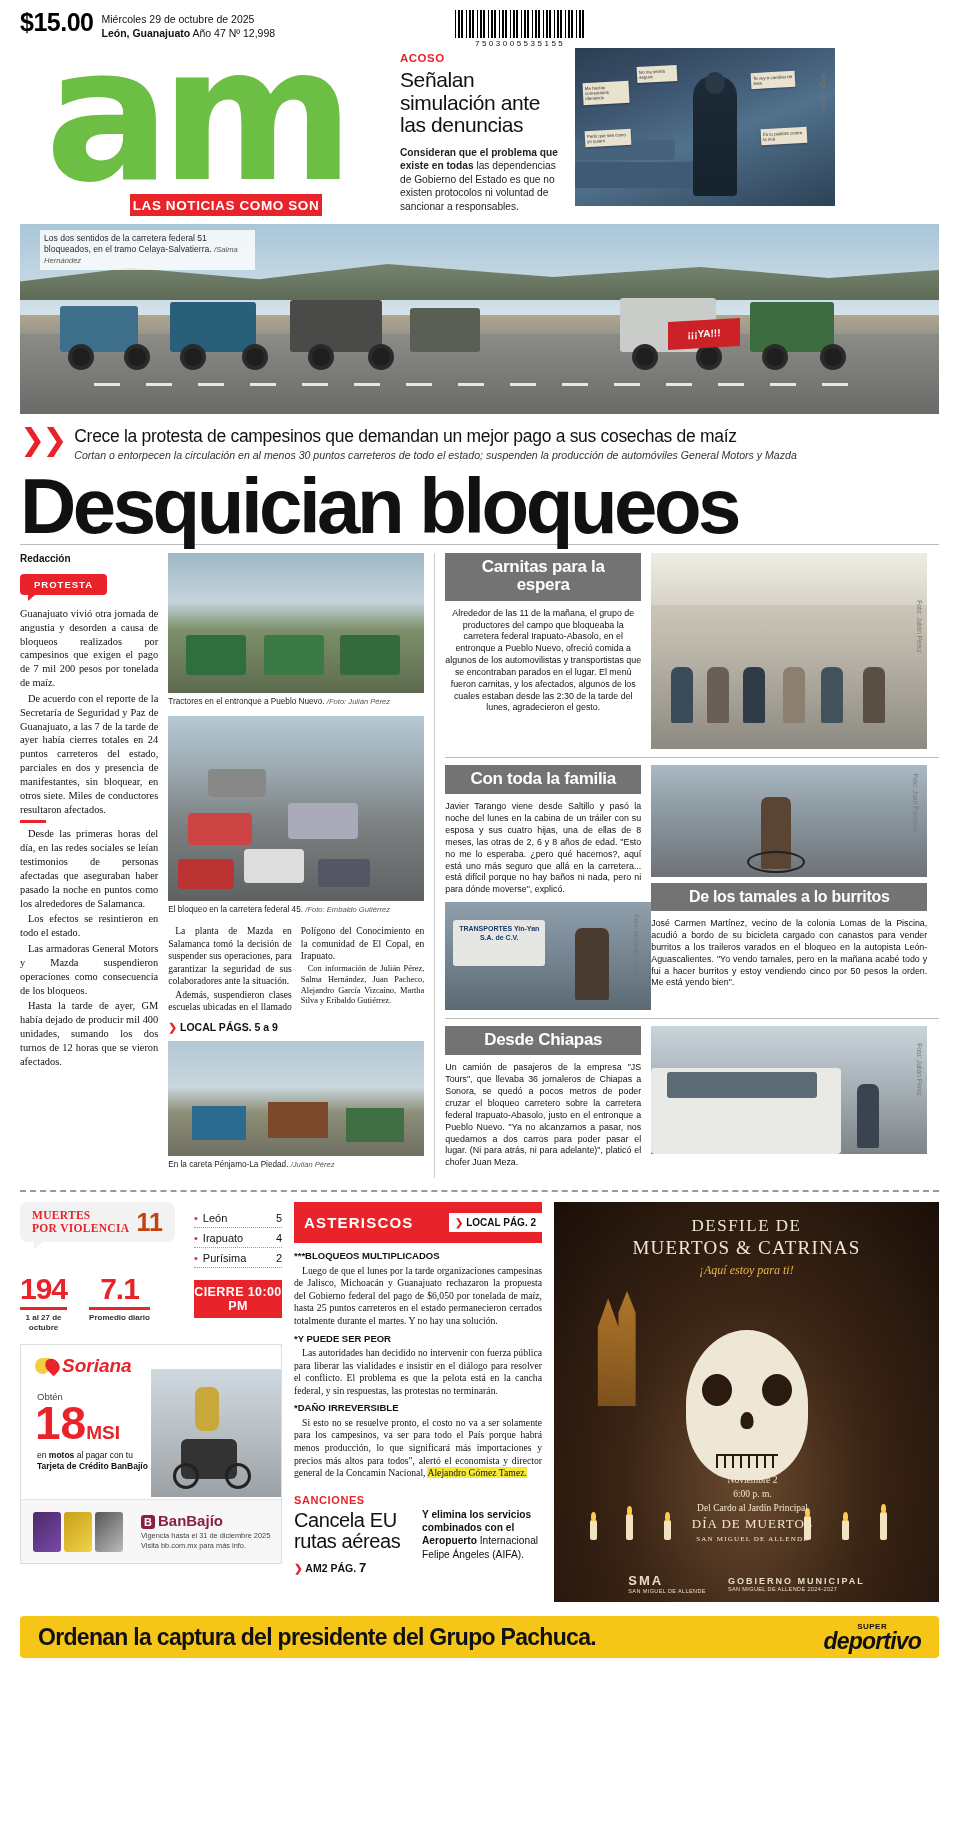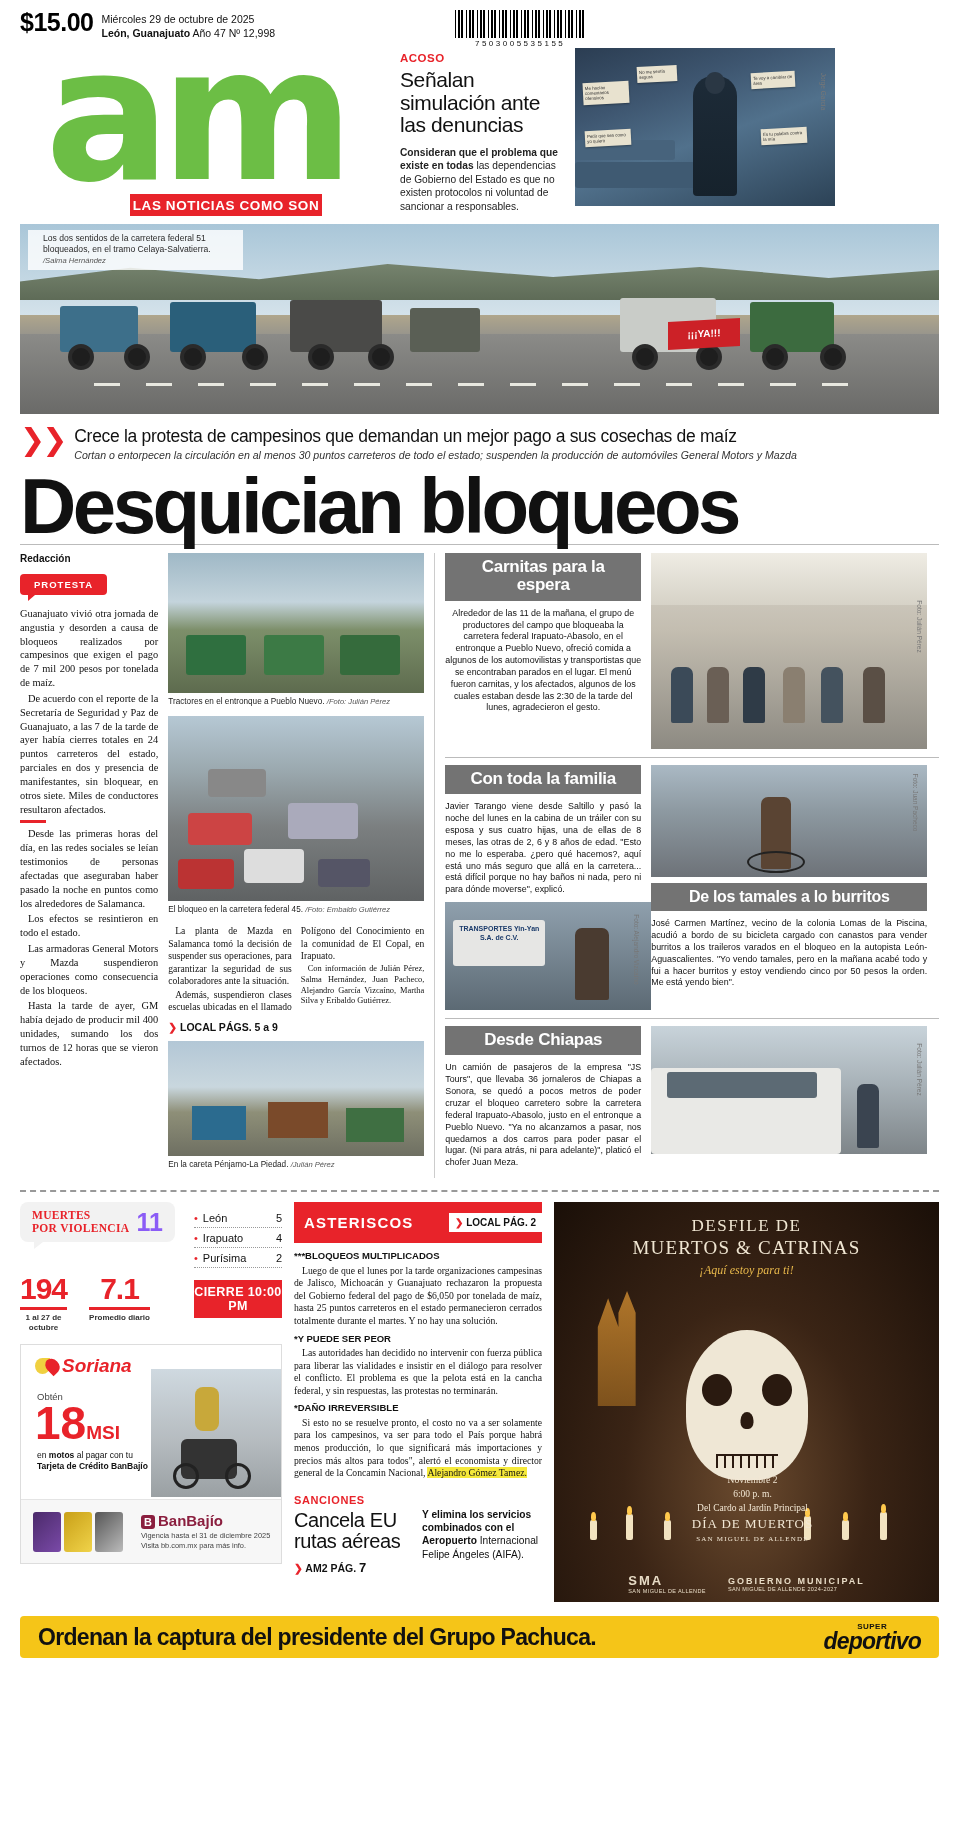--- a/index.html
+++ b/index.html
@@ -74,22 +74,22 @@
   .tractor.t2 { left: 150px; width: 86px; height: 50px; background: #2a5f7a; }
   .tractor.t3 { left: 270px; width: 92px; height: 52px; background: #4a4a48; }
   .tractor.t4 { left: 390px; width: 70px; height: 44px; background: #5a5f55; }
   .tractor.t5 { left: 600px; width: 96px; height: 54px; background: #c9ccc8; }
   .tractor.t6 { left: 730px; width: 84px; height: 50px; background: #3c6b3f; }
   .wheel { position: absolute; bottom: 44px; width: 26px; height: 26px; border-radius: 50%;
     background: #1e1e1e; border: 4px solid #2a2a2a; }
   .banner-red { position: absolute; bottom: 66px; left: 648px; width: 72px; height: 28px;
     background: #cc2127; color: #fff; font-size: 10px; font-weight: bold; text-align: center;
     line-height: 28px; transform: skewY(-3deg); }
-  .mp-caption { position: absolute; left: 8px; top: 6px; width: 215px; font-size: 8.6px;
-    line-height: 1.3; color: #2a2a2a; background: rgba(255,255,255,.82); padding: 3px 15px; }
+  .mp-caption { position: absolute; left: 20px; top: 6px; width: 215px; font-size: 8.6px;
+    line-height: 1.3; color: #2a2a2a; background: rgba(255,255,255,.82); padding: 3px 4px; }
   .mp-caption i { font-size: 7.6px; color: #555; }
 
   
   .kicker-bar { display: flex; align-items: flex-start; margin-top: 12px; padding-bottom: 6px; }
   .quotes { color: #e8232a; font-size: 30px; font-weight: bold; line-height: 0.8;
     letter-spacing: -3px; margin-right: 10px; padding-top: 2px; font-family: "DejaVu Sans", sans-serif; }
   .kicker-txt .k1 { font-size: 17.5px; line-height: 1.15; letter-spacing: -0.3px; }
   .kicker-txt .k2 { font-size: 10.6px; font-style: italic; margin-top: 3px; color: #333; }
 
   
@@ -175,21 +175,21 @@
   .bg-b { width: 248px; }
   .bg-c { width: 385px; }
 
   .stat-card { position: relative; }
   .stat-top { display: flex; align-items: center; background: #f2f2f2; border-radius: 8px;
     padding: 7px 12px; width: 155px; position: relative; }
   .stat-top:after { content: ""; position: absolute; left: 14px; bottom: -7px;
     border-left: 9px solid #f2f2f2; border-bottom: 7px solid transparent; }
   .stat-label { color: #e8232a; font-weight: bold; font-size: 11.5px; line-height: 1.12;
     font-family: "Liberation Serif", serif; letter-spacing: 0.3px; }
-  .stat-big { color: #8b5cf6; font-weight: bold; font-size: 25px; margin-left: auto; line-height: 1; }
+  .stat-big { color: #c2410c; font-weight: bold; font-size: 25px; margin-left: auto; line-height: 1; }
   .stat-row { display: flex; gap: 22px; margin-top: 32px; }
   .stat-item { text-align: center; }
   .stat-num { color: #e8232a; font-weight: bold; font-size: 30px; line-height: 1; letter-spacing: -1px; }
   .stat-rule { border-top: 3px solid #e8232a; margin: 3px 0 3px; }
   .stat-cap { font-size: 8px; font-weight: bold; color: #333; line-height: 1.2; }
 
   .city-list { margin-top: 4px; }
   .city-row { display: flex; align-items: baseline; font-size: 11px; border-bottom: 1px dotted #999;
     padding: 4px 0 3px; }
   .city-row .dot { color: #e8232a; margin-right: 5px; }

